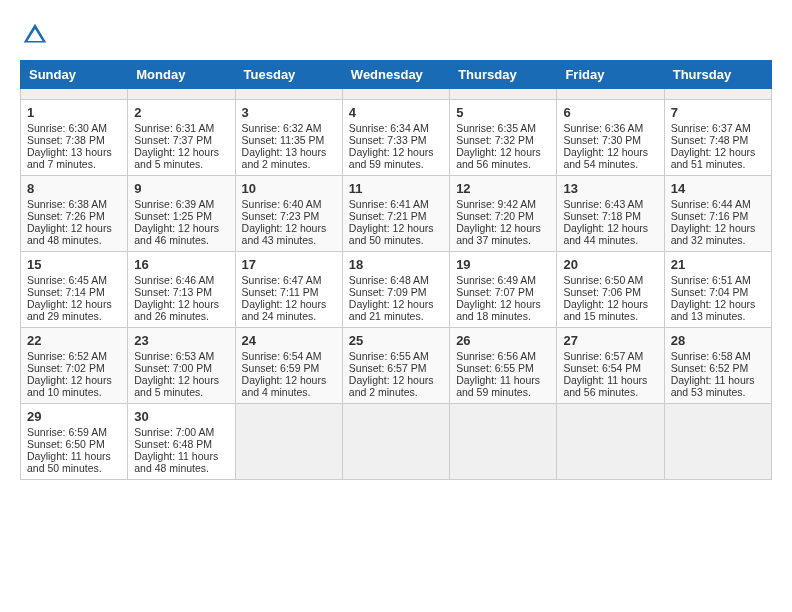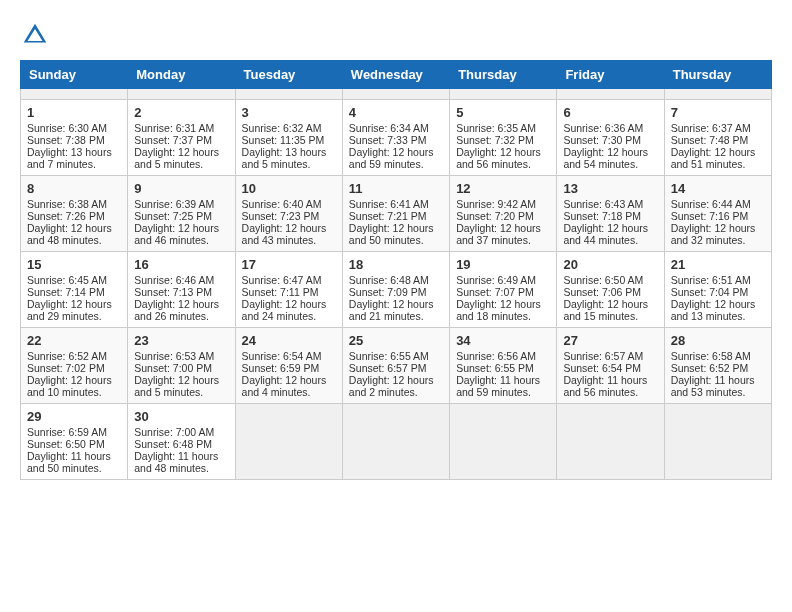--- a/index.html
+++ b/index.html
@@ -136,21 +136,21 @@
         <td>
         <span class="day-num">2</span>
         <span>Sunrise: 6:31 AM</span><br>
         <span>Sunset: 7:37 PM</span><br>
         <span>Daylight: 12 hours and 5 minutes.</span>
       </td>
         <td>
         <span class="day-num">3</span>
         <span>Sunrise: 6:32 AM</span><br>
         <span>Sunset: 11:35 PM</span><br>
-        <span>Daylight: 13 hours and 5 minutes.</span>
+        <span>Daylight: 13 hours and 2 minutes.</span>
       </td>
         <td>
         <span class="day-num">4</span>
         <span>Sunrise: 6:34 AM</span><br>
         <span>Sunset: 7:33 PM</span><br>
         <span>Daylight: 12 hours and 59 minutes.</span>
       </td>
         <td>
         <span class="day-num">5</span>
         <span>Sunrise: 6:35 AM</span><br>
@@ -173,21 +173,21 @@
       <tr>
         <td>
         <span class="day-num">8</span>
         <span>Sunrise: 6:38 AM</span><br>
         <span>Sunset: 7:26 PM</span><br>
         <span>Daylight: 12 hours and 48 minutes.</span>
       </td>
         <td>
         <span class="day-num">9</span>
         <span>Sunrise: 6:39 AM</span><br>
-        <span>Sunset: 7:25 PM</span><br>
+        <span>Sunset: 1:25 PM</span><br>
         <span>Daylight: 12 hours and 46 minutes.</span>
       </td>
         <td>
         <span class="day-num">10</span>
         <span>Sunrise: 6:40 AM</span><br>
         <span>Sunset: 7:23 PM</span><br>
         <span>Daylight: 12 hours and 43 minutes.</span>
       </td>
         <td>
         <span class="day-num">11</span>
@@ -277,21 +277,21 @@
         <span>Sunset: 6:59 PM</span><br>
         <span>Daylight: 12 hours and 4 minutes.</span>
       </td>
         <td>
         <span class="day-num">25</span>
         <span>Sunrise: 6:55 AM</span><br>
         <span>Sunset: 6:57 PM</span><br>
         <span>Daylight: 12 hours and 2 minutes.</span>
       </td>
         <td>
-        <span class="day-num">34</span>
+        <span class="day-num">26</span>
         <span>Sunrise: 6:56 AM</span><br>
         <span>Sunset: 6:55 PM</span><br>
         <span>Daylight: 11 hours and 59 minutes.</span>
       </td>
         <td>
         <span class="day-num">27</span>
         <span>Sunrise: 6:57 AM</span><br>
         <span>Sunset: 6:54 PM</span><br>
         <span>Daylight: 11 hours and 56 minutes.</span>
       </td>

